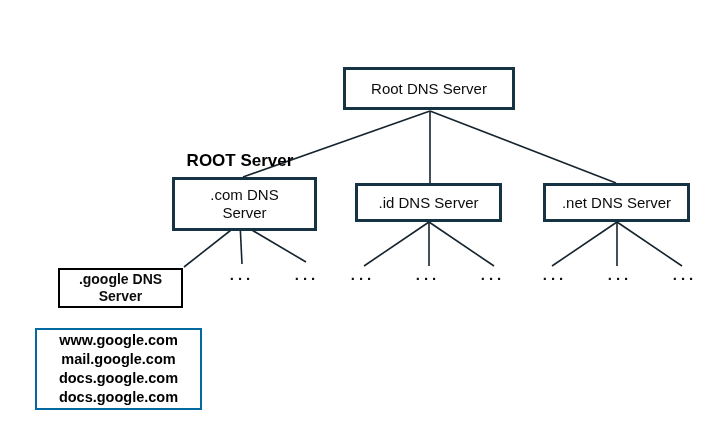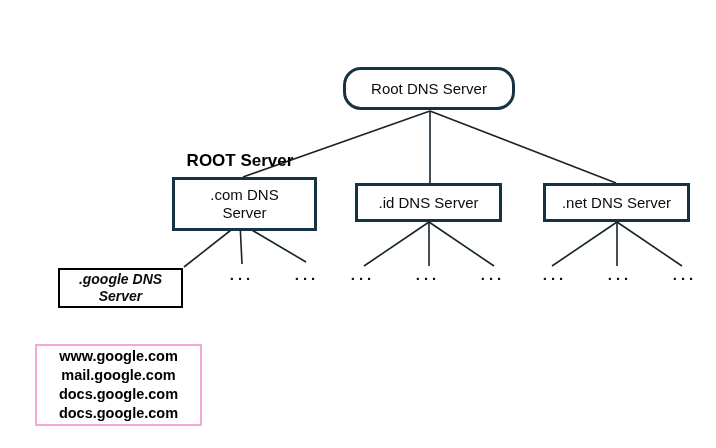--- a/index.html
+++ b/index.html
@@ -25,54 +25,52 @@
     line-height: 18px;
     color: #0b0b0b;
     white-space: pre-line;
     z-index: 2;
   }
   .node.secondary {
     border: 2px solid #000000;
     font-weight: bold;
     font-size: 14px;
     line-height: 17px;
-    font-style: italic;
   }
   .tier-label {
     position: absolute;
     font-weight: bold;
     color: #000000;
     text-align: center;
     white-space: pre-line;
     z-index: 2;
     margin-top: 48px;
   }
   #label-root-tier { left: 170px; top: 103px; width: 140px; font-size: 17px; }
   #label-tld-tier  { left: 15px;  top: 180px; width: 155px; font-size: 17px; line-height: 21px; }
-  #node-root   { left: 343px; top: 67px;  width: 172px; height: 43px; border-radius: 18px; }
+  #node-root   { left: 343px; top: 67px;  width: 172px; height: 43px; }
   #node-com    { left: 172px; top: 177px; width: 145px; height: 54px; }
   #node-id     { left: 355px; top: 183px; width: 147px; height: 39px; }
   #node-net    { left: 543px; top: 183px; width: 147px; height: 39px; }
   #node-google { left: 58px;  top: 268px; width: 125px; height: 40px; }
   #subdomain-list {
     position: absolute;
     left: 35px; top: 328px; width: 167px; height: 82px;
     box-sizing: border-box;
-    border: 2px solid #f9a8d4;
+    border: 2px solid #0369a1;
     background: #ffffff;
     display: flex;
     flex-direction: column;
     align-items: center;
     justify-content: center;
     font-weight: bold;
     font-size: 14.5px;
     line-height: 19px;
     color: #000000;
     z-index: 2;
-    margin-top: 16px;
   }
   .dots {
     position: absolute;
     width: 34px;
     top: 266px;
     text-align: center;
     font-size: 15px;
     font-weight: bold;
     letter-spacing: 4px;
     color: #111111;

